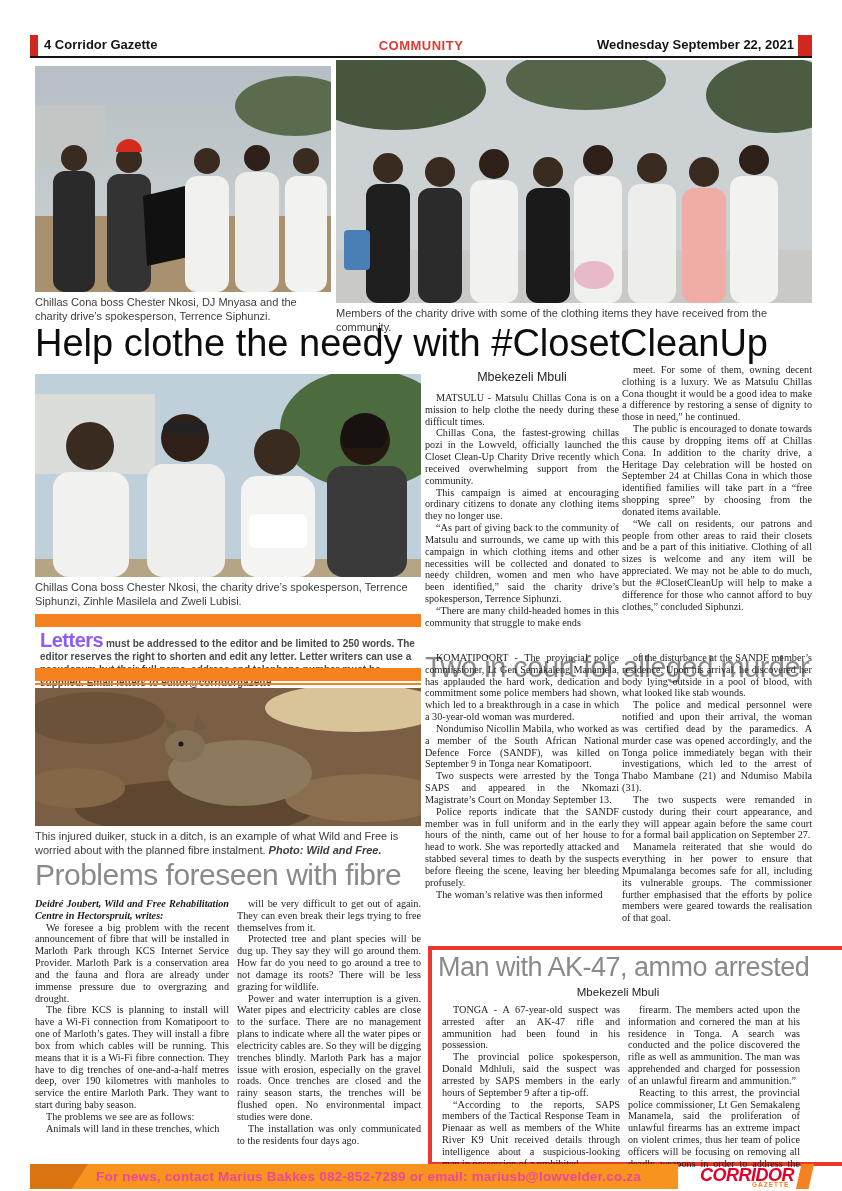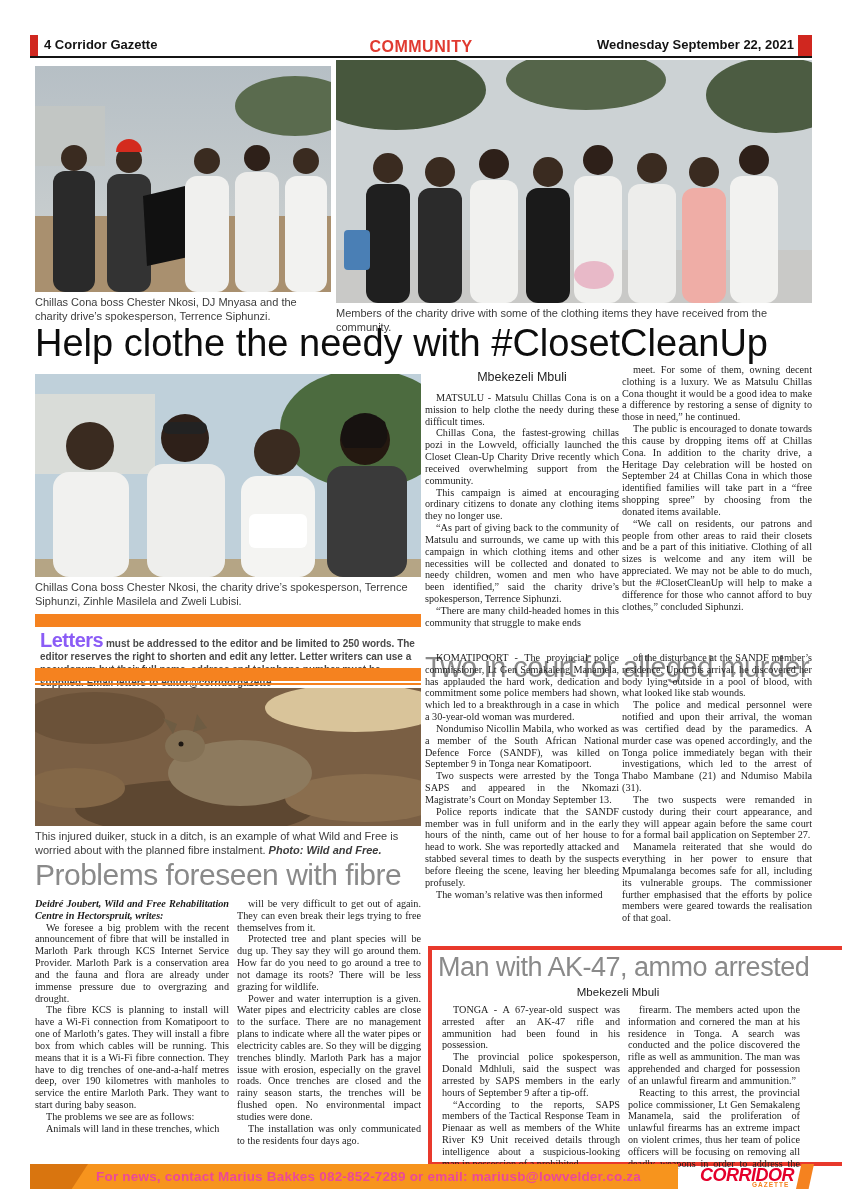--- a/index.html
+++ b/index.html
@@ -3,21 +3,21 @@
 <meta charset="utf-8">
 <style>
   html,body{margin:0;padding:0;background:#e8e8e8;}
   .page{position:relative;width:842px;height:1191px;background:#ffffff;margin:0 auto;
         font-family:"Liberation Sans",sans-serif;overflow:hidden;}
 
   
   .hdr-redblock{position:absolute;background:#d0271f;}
   .hdr-rule{position:absolute;left:30px;top:56px;width:782px;height:2px;background:#141414;}
   .hdr-left{position:absolute;left:44px;top:37px;font-size:13px;font-weight:bold;color:#141414;}
-  .hdr-center{position:absolute;left:0;top:38px;width:842px;text-align:center;font-size:16px;
+  .hdr-center{position:absolute;left:0;top:38px;width:842px;text-align:center;font-size:13px;
               letter-spacing:.5px;color:#e03a30;font-weight:bold;}
   .hdr-right{position:absolute;right:48px;top:37px;font-size:13px;font-weight:bold;color:#141414;}
 
   
   .photo{position:absolute;overflow:hidden;background:#9aa3a8;}
   .caption{position:absolute;font-size:11px;line-height:1.25;color:#3c3c3c;}
   .caption b{font-style:italic;}
 
   
   .headline-main{position:absolute;left:35px;top:322px;width:780px;font-size:38px;font-weight:400;

